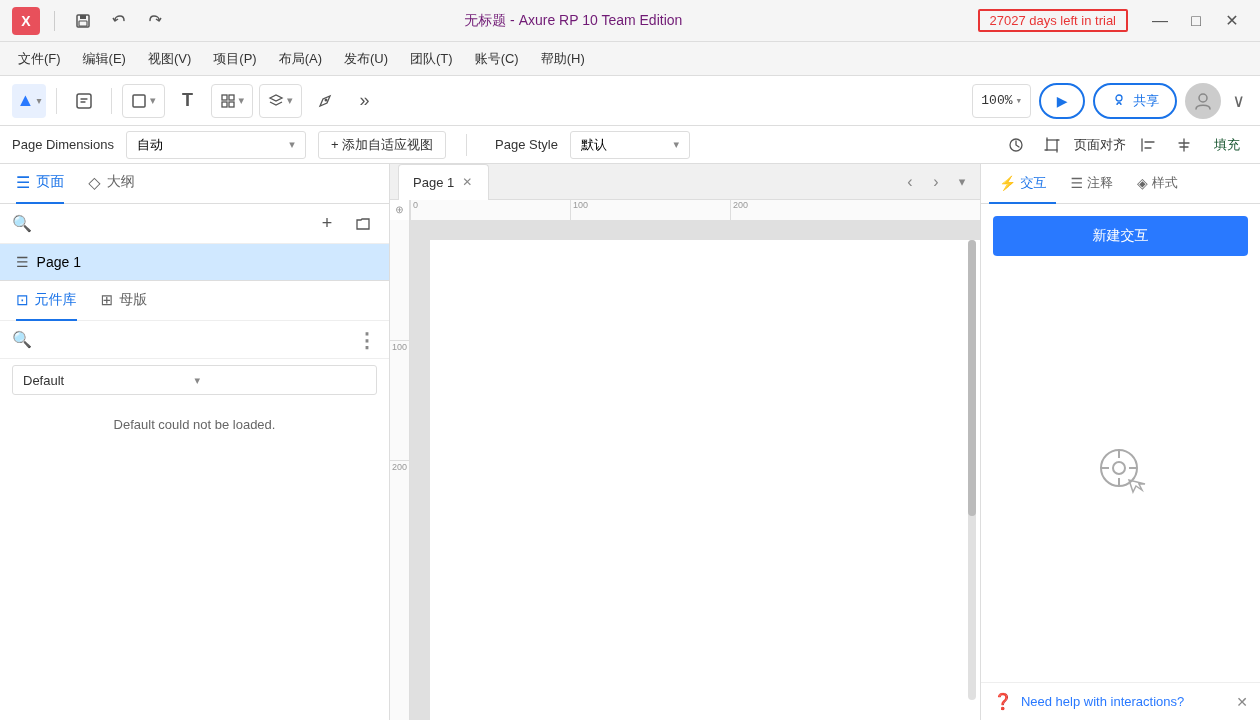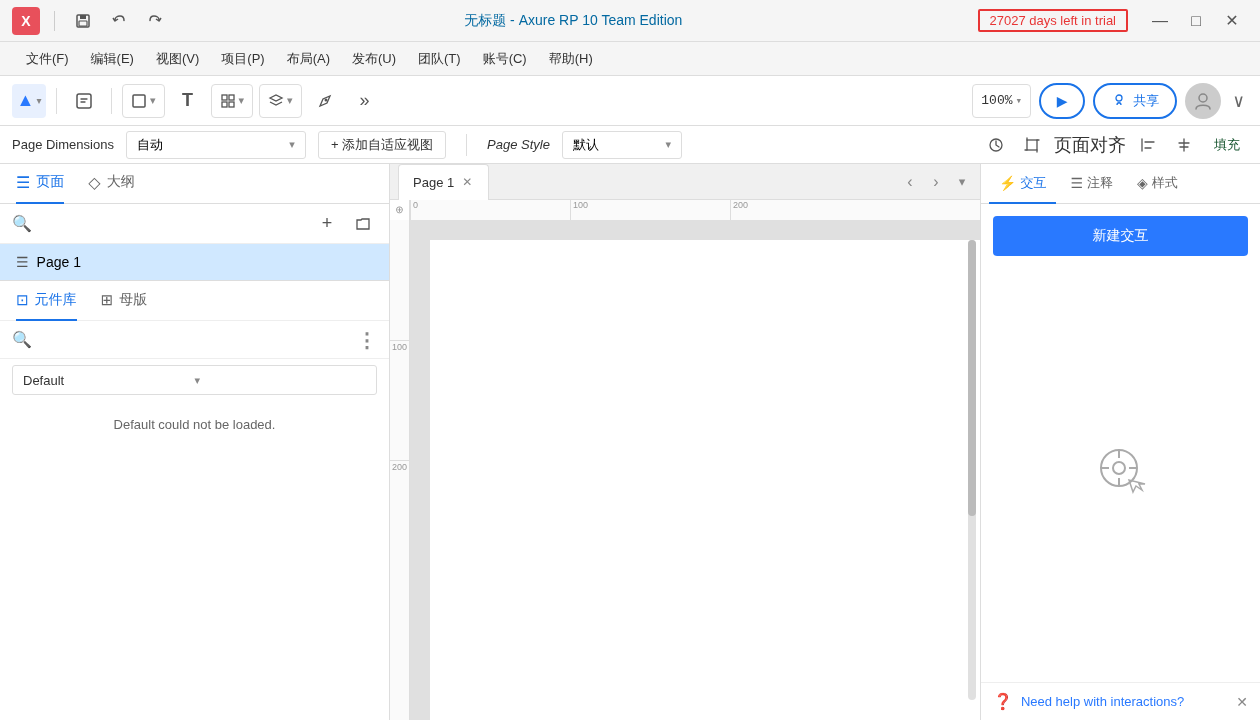--- a/index.html
+++ b/index.html
@@ -16,37 +16,37 @@
       width: 28px; height: 28px; background: #e8505b; border-radius: 4px;
       display: flex; align-items: center; justify-content: center;
       color: white; font-weight: bold; font-size: 14px;
     }
     .title-sep { width: 1px; height: 20px; background: #ccc; margin: 0 6px; }
     .title-btn {
       width: 28px; height: 28px; display: flex; align-items: center; justify-content: center;
       cursor: pointer; border-radius: 4px; color: #555;
     }
     #app-title {
-      flex: 1; text-align: center; font-size: 14px; color: #0369a1; font-weight: 400;
+      flex: 1; text-align: center; font-size: 14px; color: #701a75; font-weight: 400;
     }
     #trial-badge {
       border: 2px solid #e83535; padding: 2px 10px; color: #e83535;
       font-size: 13px; cursor: pointer; margin-right: 16px; border-radius: 2px;
     }
     .window-controls { display: flex; gap: 4px; }
     .wc-btn {
       width: 32px; height: 28px; display: flex; align-items: center; justify-content: center;
       cursor: pointer; color: #555; font-size: 16px;
     }
 
     
     #menu-bar {
       display: flex; align-items: center; height: 34px;
       background: #f5f5f5; border-bottom: 1px solid #ddd;
-      padding: 0 16px; gap: 2px;
+      padding: 0 8px; gap: 2px;
     }
     .menu-item {
       padding: 4px 10px; cursor: pointer; border-radius: 3px; color: #333; font-size: 13px;
     }
 
     
     #toolbar {
       display: flex; align-items: center; height: 50px;
       background: white; border-bottom: 1px solid #ddd;
       padding: 0 12px; gap: 6px;
@@ -92,32 +92,32 @@
       display: flex; align-items: center; gap: 6px; padding: 0 10px; height: 28px;
       border: 1px solid #ddd; border-radius: 3px; cursor: pointer; min-width: 180px;
       font-size: 13px; background: white;
     }
     .dims-sep { width: 1px; height: 22px; background: #ddd; margin: 0 8px; }
     .add-view-btn {
       display: flex; align-items: center; gap: 4px; padding: 0 12px; height: 28px;
       border: 1px solid #ddd; border-radius: 3px; cursor: pointer; font-size: 13px;
       background: white; color: #333;
     }
-    .page-style-label { color: #333; font-size: 13px; margin-left: 0; font-style: italic; }
+    .page-style-label { color: #333; font-size: 13px; margin-left: 8px; }
     .page-style-select {
       display: flex; align-items: center; gap: 6px; padding: 0 10px; height: 28px;
       border: 1px solid #ddd; border-radius: 3px; cursor: pointer; min-width: 120px;
       font-size: 13px; background: white;
     }
     .dims-right { margin-left: auto; display: flex; align-items: center; gap: 8px; }
     .icon-btn {
       width: 28px; height: 28px; display: flex; align-items: center; justify-content: center;
       cursor: pointer; border-radius: 3px; color: #555; font-size: 16px;
     }
-    .page-align-label { font-size: 18px; color: #333; }
+    .page-align-label { font-size: 13px; color: #333; }
     .align-btn {
       width: 28px; height: 28px; display: flex; align-items: center; justify-content: center;
       cursor: pointer; border-radius: 3px; font-size: 16px; color: #555;
     }
     .fill-btn {
       padding: 0 8px; height: 28px; display: flex; align-items: center;
       font-size: 13px; color: #14532d; cursor: pointer;
     }
 
     

